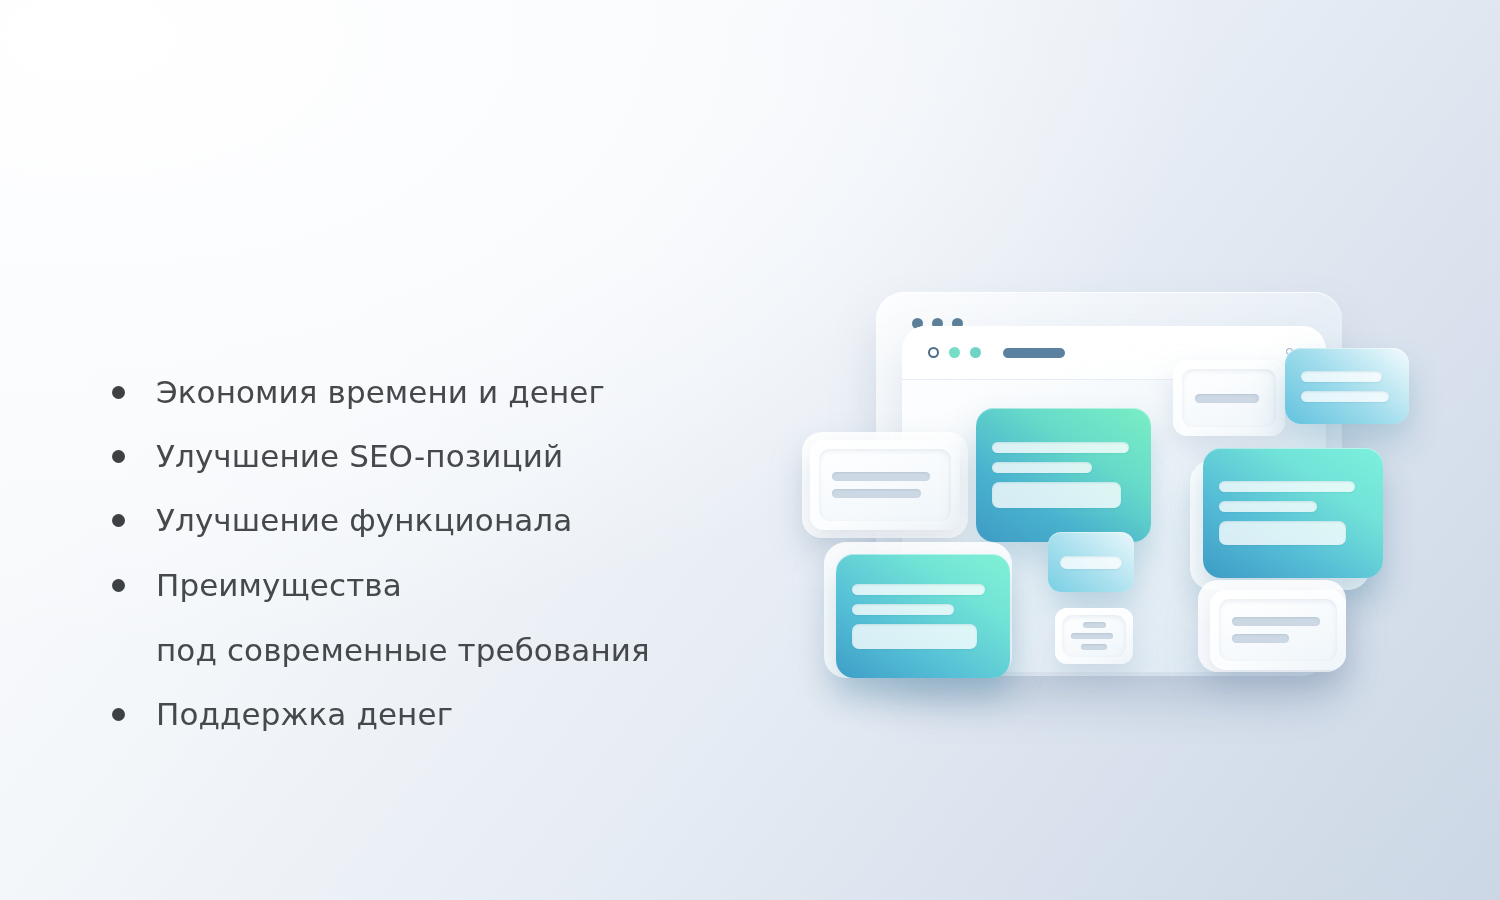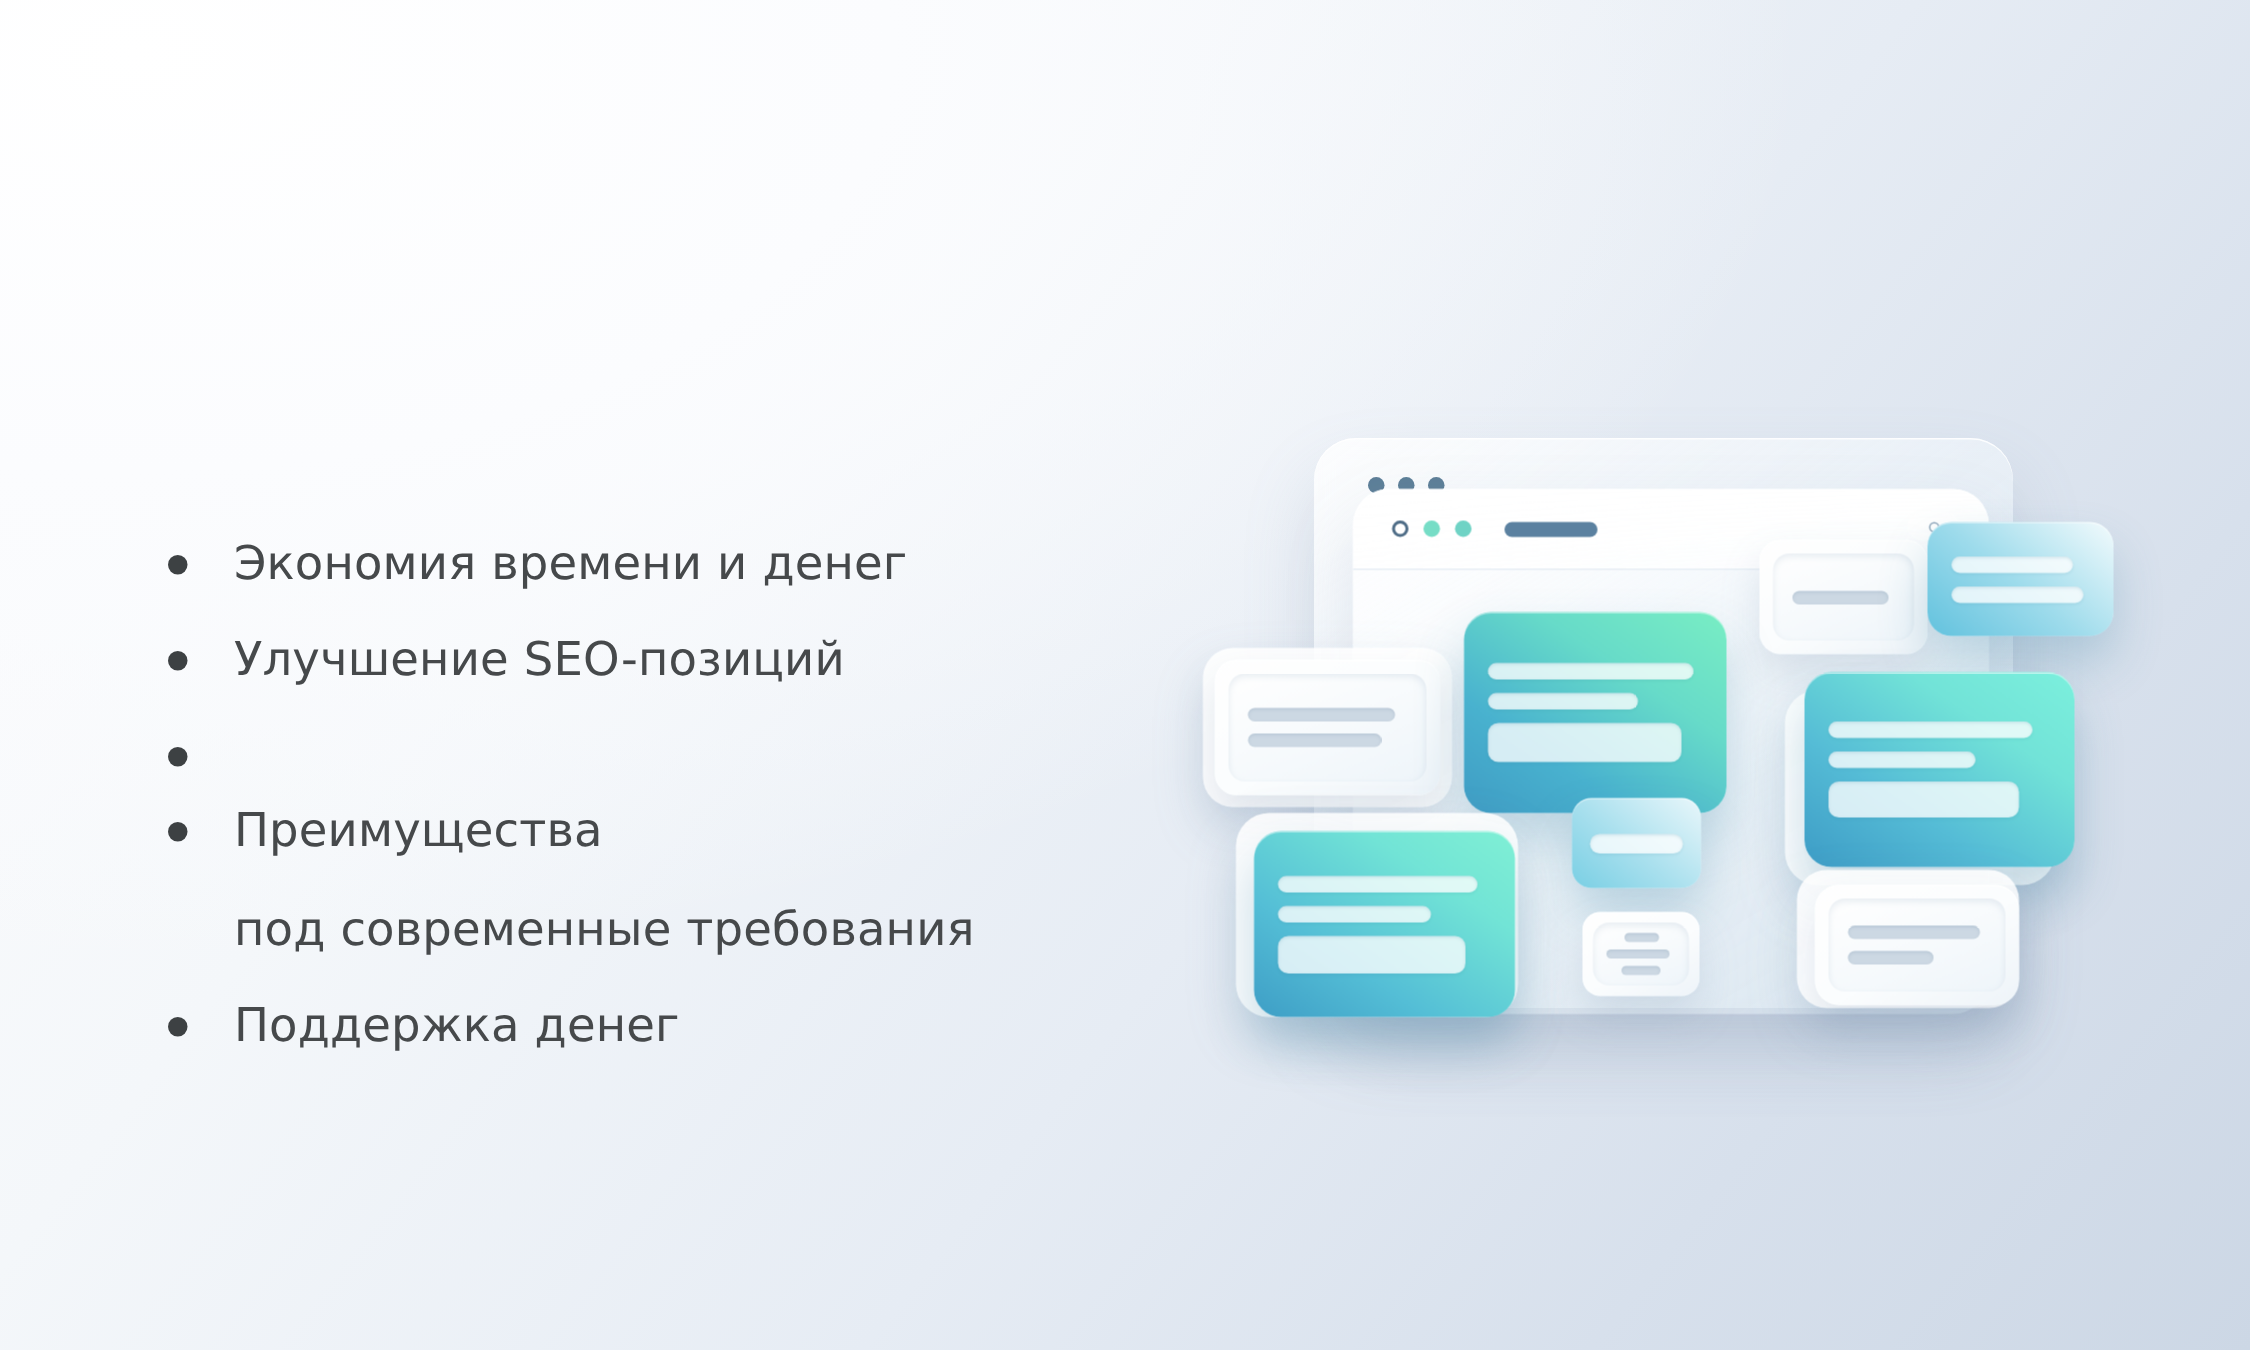--- a/index.html
+++ b/index.html
@@ -24,21 +24,21 @@
     font-family:"DejaVu Sans", sans-serif;
     font-size:57px;
     font-weight:700;
     line-height:1.19;
     letter-spacing:-0.4px;
   }
   .headline .hl-line { display:block; white-space:nowrap; }
 
   .bullets {
     position:absolute;
-    left:112px; top:356px;
+    left:112px; top:372px;
     width:780px;
     list-style:none;
   }
   .bullet {
     position:relative;
     display:flex;
     align-items:flex-start;
     margin-bottom:23px;
   }
   .bullet-dot {
@@ -166,20 +166,21 @@
     <li class="bullet">
       <span class="bullet-dot"></span>
       <span class="bullet-text">Экономия времени и денег</span>
     </li>
     <li class="bullet">
       <span class="bullet-dot"></span>
       <span class="bullet-text">Улучшение SEO-позиций</span>
     </li>
     <li class="bullet">
       <span class="bullet-dot"></span>
+      <span class="bullet-text">Улучшение функционала</span>
     </li>
     <li class="bullet">
       <span class="bullet-dot"></span>
       <span class="bullet-text">
         <span>Преимущества</span>
         <span class="wrap-line">под современные требования</span>
       </span>
     </li>
     <li class="bullet">
       <span class="bullet-dot"></span>

